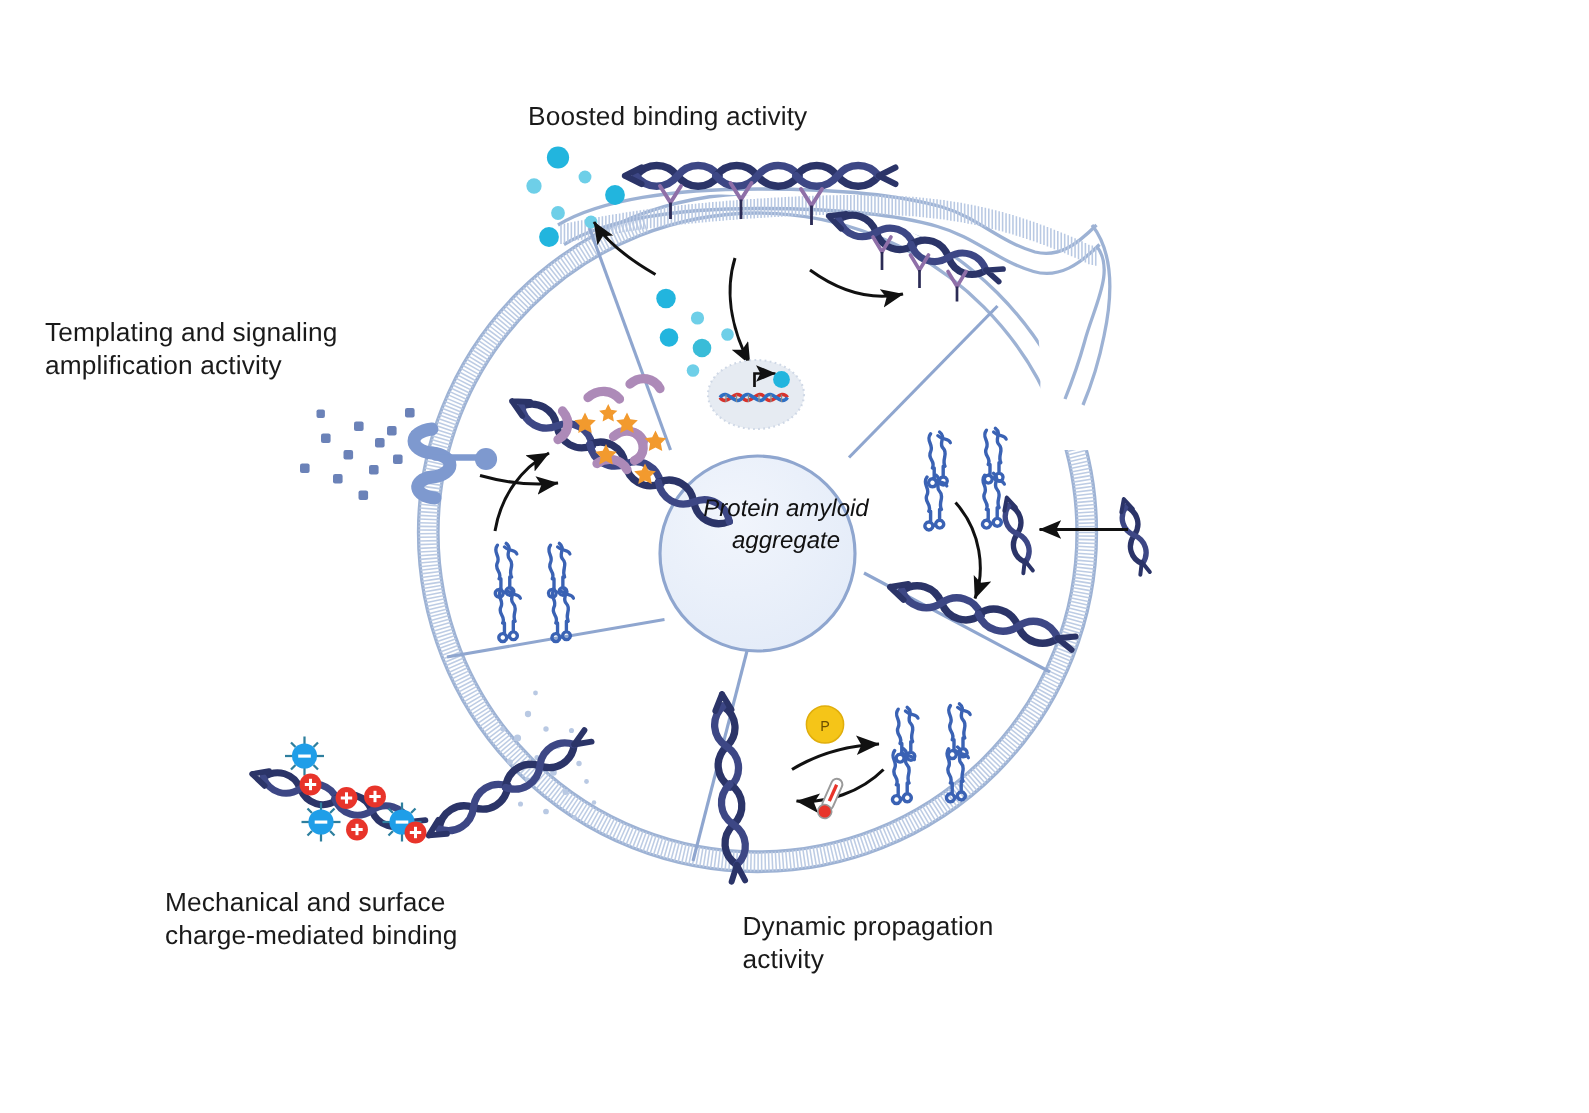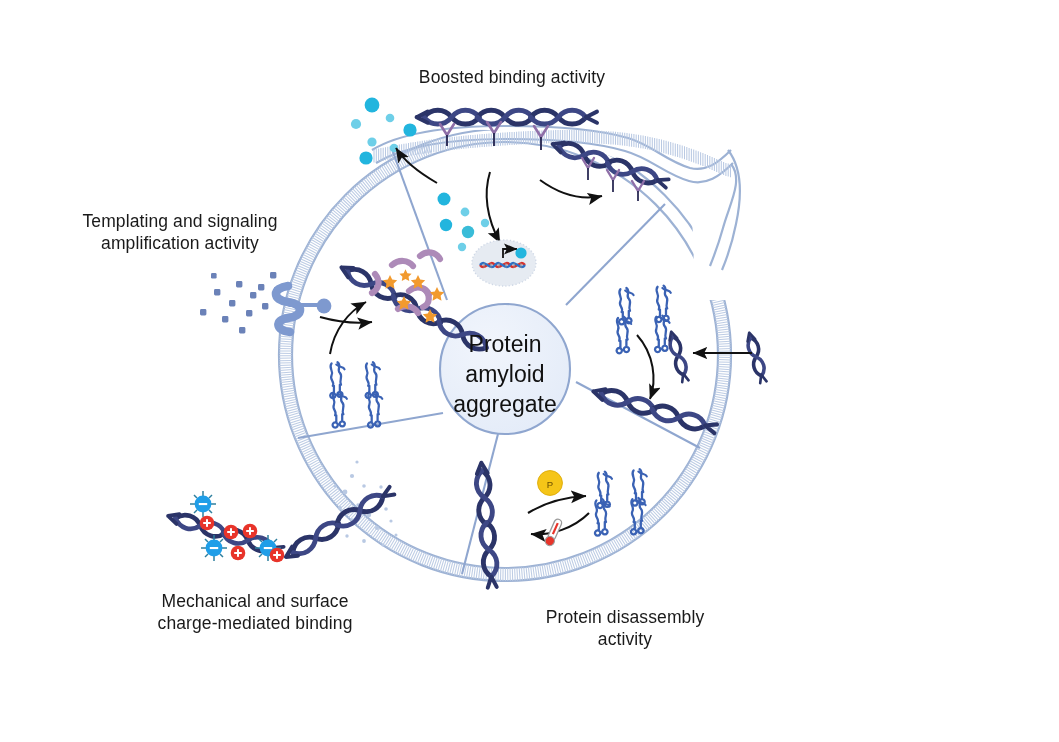--- a/index.html
+++ b/index.html
@@ -1,23 +1,23 @@
 <!DOCTYPE html>
 <html><head>
 <meta charset="utf-8">
 <style>
   html,body{margin:0;padding:0;background:#ffffff;}
   body{width:1059px;height:742px;position:relative;overflow:hidden;
        font-family:"Liberation Sans",sans-serif;color:#111;}
   #stage{position:absolute;left:0;top:0;width:1059px;height:742px;}
   svg{position:absolute;left:0;top:0;}
   .lbl{position:absolute;font-size:17.5px;line-height:1.28;color:#1a1a1a;
-       text-align:center;white-space:pre-line;letter-spacing:.1px;}
-  .center-txt{position:absolute;font-size:23px;line-height:1.3;color:#111;
-       text-align:center;width:140px;left:435px;top:330px;}
+       white-space:pre-line;letter-spacing:.1px;}
+  .center-txt{position:absolute;font-size:16px;line-height:1.3;color:#111;
+       text-align:center;width:140px;left:454px;top:330px;font-style:italic;}
 </style>
 </head>
 <body>
 
 <div id="stage">
 
 <svg width="1059" height="742" viewBox="0 0 1059 742">
   <defs>
 
     <marker id="ah" markerWidth="9" markerHeight="9" refX="7.2" refY="3.1" orient="auto" markerUnits="strokeWidth">
@@ -404,20 +404,20 @@
 
 <div class="lbl" style="left:352px;top:66px;width:320px;">Boosted binding activity</div>
 
 <div class="lbl" style="left:30px;top:210px;width:300px;">Templating and signaling
 amplification activity</div>
 
 
 <div class="lbl" style="left:110px;top:590px;width:290px;">Mechanical and surface
 charge-mediated binding</div>
 
-<div class="lbl" style="left:495px;top:606px;width:260px;">Protein disassembly
+<div class="lbl" style="left:495px;top:606px;width:260px;">Dynamic propagation
 activity</div>
 
 <div class="center-txt">Protein
 amyloid
 aggregate</div>
 
 </div>
 
 </body></html>

